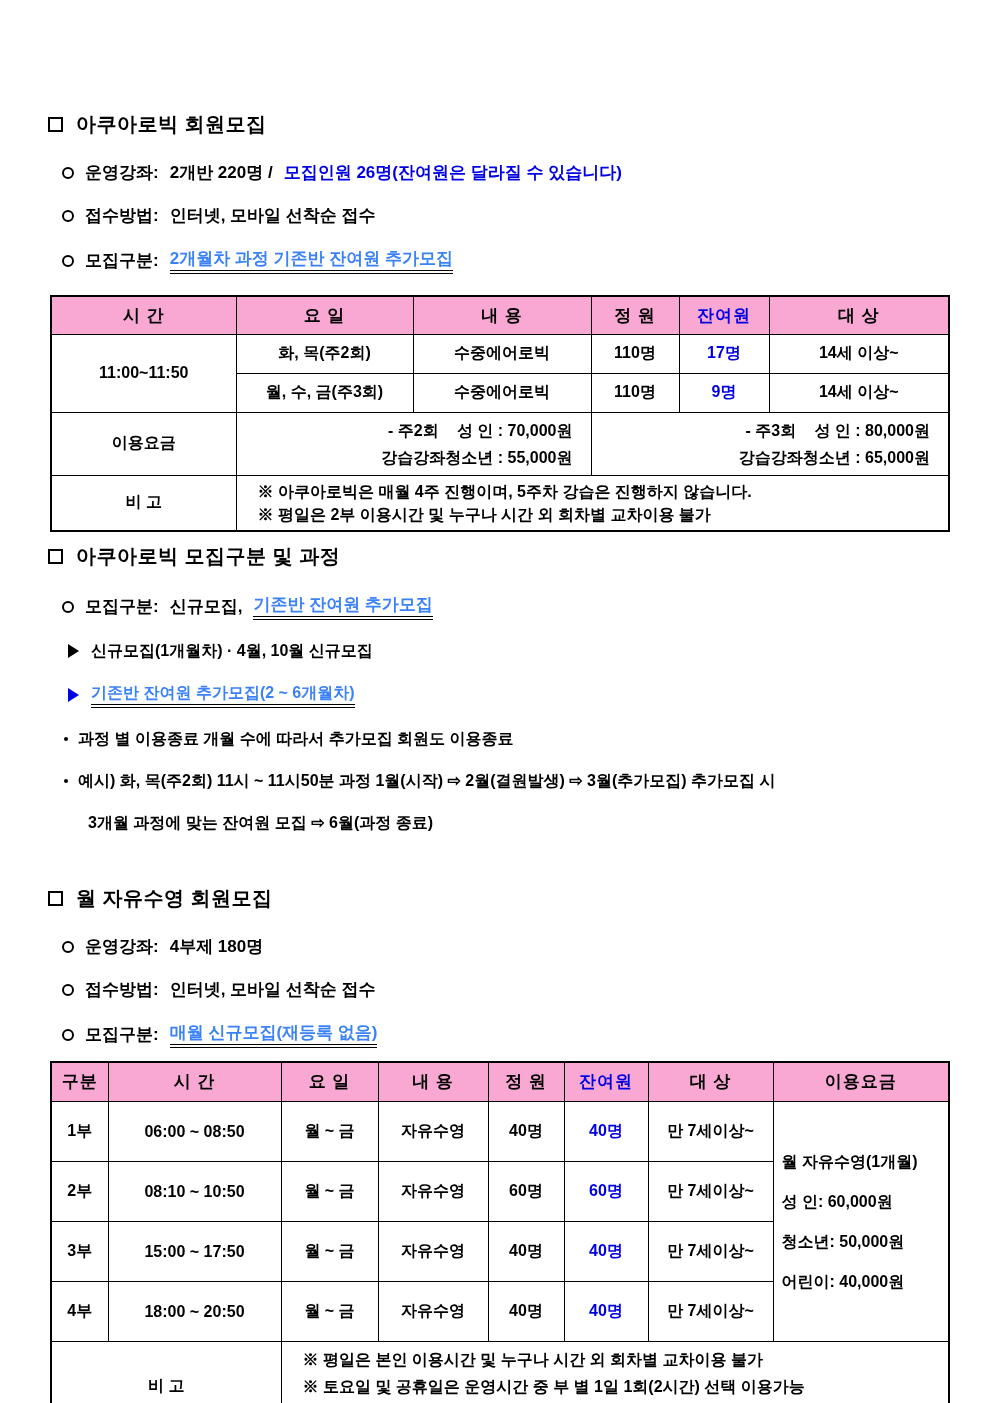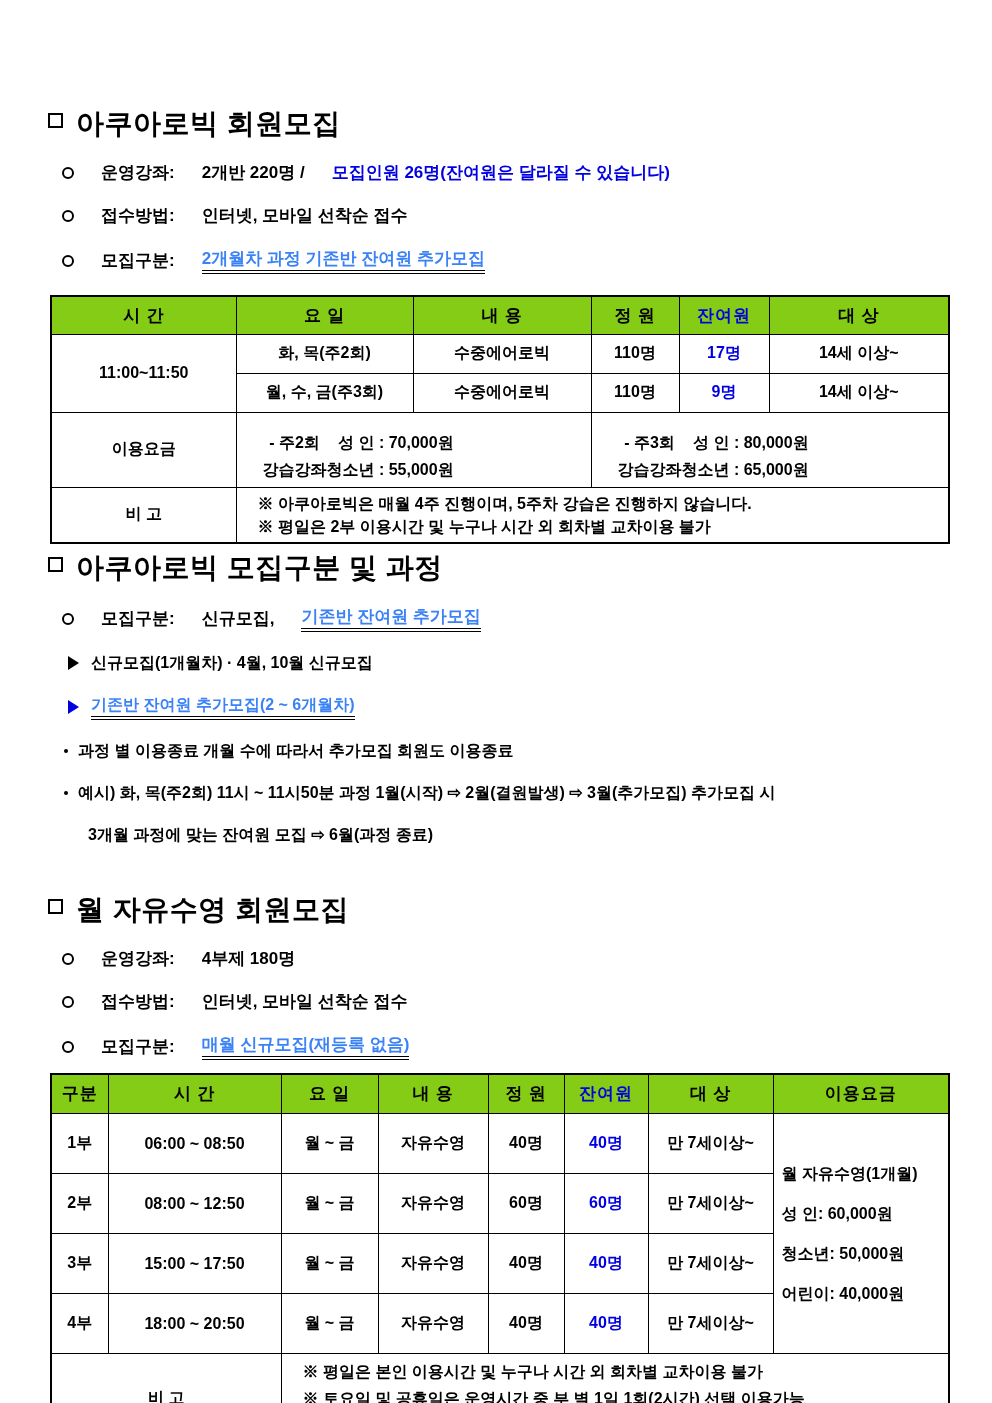--- a/index.html
+++ b/index.html
@@ -9,31 +9,31 @@
     background: #ffffff;
     color: #000000;
     font-family: "Liberation Sans", sans-serif;
     font-weight: 700;
     overflow: hidden;
   }
   .page { padding: 112px 44px 0 48px; }
 
   
   .h-section {
-    display: flex; align-items: flex-start; gap: 13px;
-    font-size: 28px; line-height: 24px; letter-spacing: 0.5px;
+    display: flex; align-items: center; gap: 13px;
+    font-size: 20px; line-height: 24px; letter-spacing: 0.5px;
   }
   .box-icon {
     width: 15px; height: 15px; border: 2.2px solid #000;
     display: inline-block; flex: 0 0 auto; margin-top: 1px;
   }
 
   
   .bullet {
-    display: flex; align-items: center; gap: 27px;
+    display: flex; align-items: center; gap: 11px;
     font-size: 17px; line-height: 22px; margin-left: 14px; margin-top: 12px;
   }
   .circle-icon {
     width: 12px; height: 12px; border: 2.2px solid #000; border-radius: 50%;
     display: inline-block; flex: 0 0 auto;
   }
   .tri-line {
     display: flex; align-items: center; gap: 12px;
     font-size: 16px; line-height: 22px; margin-left: 20px;
   }
@@ -64,33 +64,32 @@
   table {
     border-collapse: collapse; table-layout: fixed;
     width: 898px; margin-left: 2px;
     border: 2px solid #000;
   }
   th, td {
     border: 1.5px solid #000;
     text-align: center; vertical-align: middle;
     font-size: 16px; font-weight: 700; padding: 0;
   }
-  thead th { background: #84cc16; font-size: 17px; letter-spacing: 1px; font-family: Liberation Serif, serif; }
+  thead th { background: #f9a8d4; font-size: 17px; letter-spacing: 1px; }
   .t1 thead th { height: 38px; }
   .t1 .row-data td { height: 39px; }
   .t1 .row-fee td { height: 62px; }
   .t1 .row-note td { height: 48px; }
   .t2 thead th { height: 40px; }
   .t2 .row-data td { height: 60px; }
   .t2 .row-note td { height: 91px; }
 
   .fee-flex {
-    display: flex; justify-content: flex-start; align-items: center;
+    display: flex; justify-content: flex-end; align-items: center;
     padding: 4px 18px 4px 26px;
-    margin-top: 12px;
   }
   .fee-names div { line-height: 27px; text-align: center; }
   .fee-prices div { line-height: 27px; text-align: right; }
 
   .notes { text-align: left; padding: 4px 6px 4px 21px; }
   .notes div { line-height: 23px; }
   .t2 .notes div { line-height: 27px; }
 
   .fee-cell { text-align: left; padding: 6px 2px 6px 8px; margin-left: 40px; }
   .fee-cell div { line-height: 40px; white-space: nowrap; }
@@ -296,21 +295,21 @@
         <td>만 7세이상~</td>
         <td rowspan="4" class="fee-cell">
           <div>월 자유수영(1개월)</div>
           <div>성  인: 60,000원</div>
           <div>청소년: 50,000원</div>
           <div>어린이: 40,000원</div>
         </td>
       </tr>
       <tr class="row-data">
         <td>2부</td>
-        <td>08:00 ~ 12:50</td>
+        <td>08:10 ~ 10:50</td>
         <td>월 ~ 금</td>
         <td>자유수영</td>
         <td>60명</td>
         <td class="blue">60명</td>
         <td>만 7세이상~</td>
       </tr>
       <tr class="row-data">
         <td>3부</td>
         <td>15:00 ~ 17:50</td>
         <td>월 ~ 금</td>

